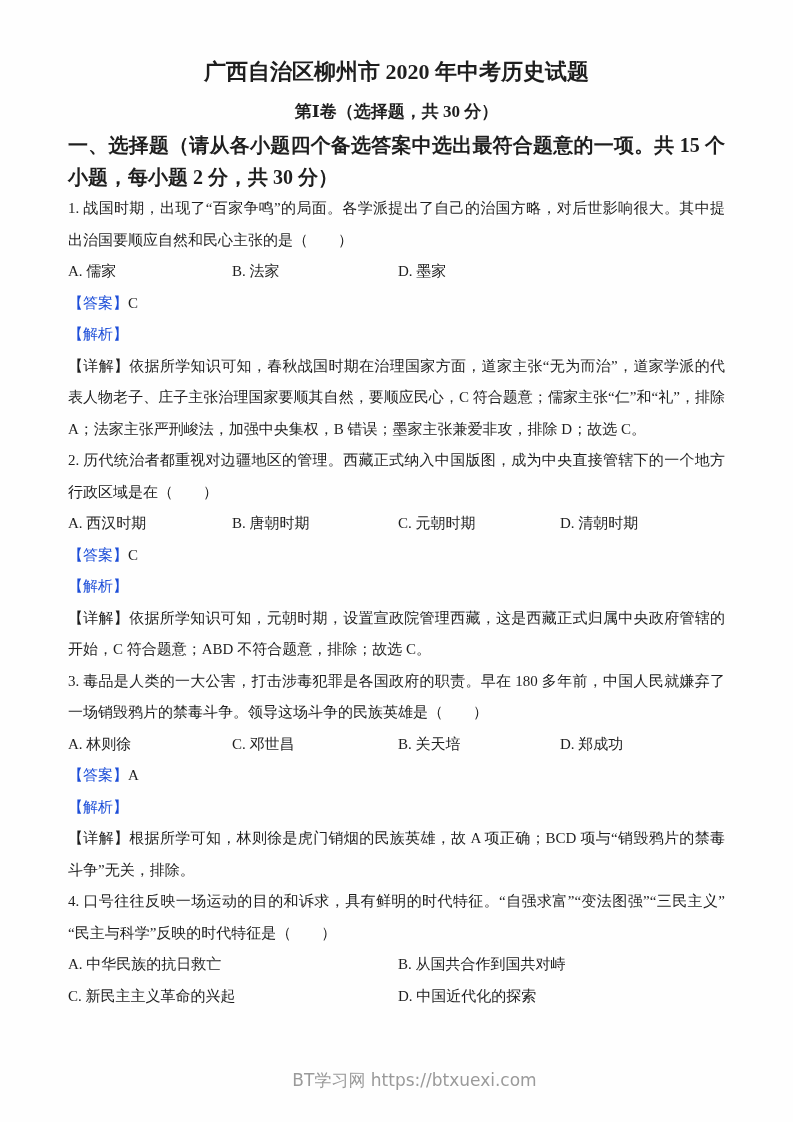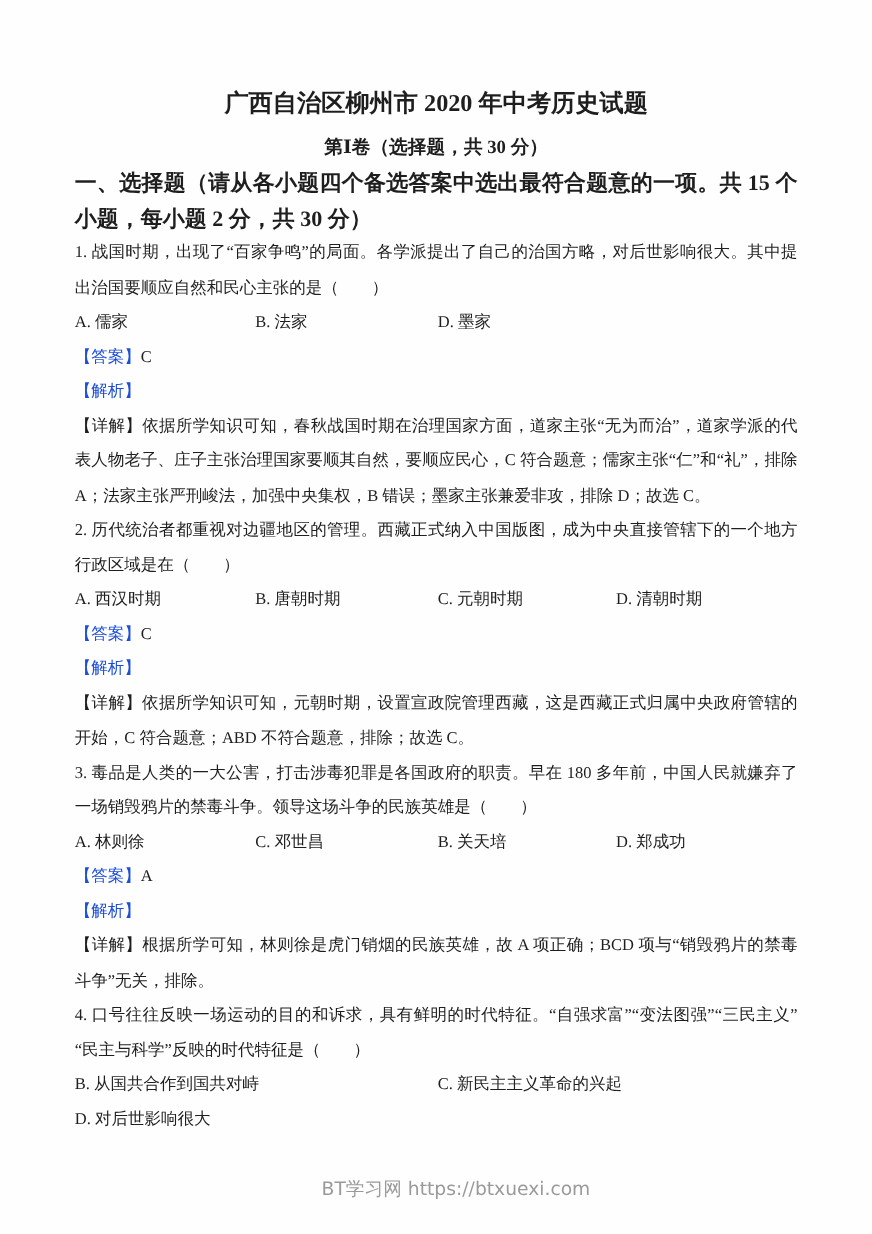--- a/index.html
+++ b/index.html
@@ -14,21 +14,21 @@
     color: #1e1e1e;
   }
   .page {
     position: relative;
     width: 793px;
     height: 1122px;
     background: #fefefe;
     overflow: hidden;
   }
   .content {
-    padding: 80px 68px 0 68px;
+    padding: 58px 68px 0 68px;
   }
   .doc-title {
     text-align: center;
     font-weight: bold;
     font-size: 22px;
     line-height: 28px;
     margin: 0 0 14px 0;
   }
   .doc-subtitle {
     text-align: center;
@@ -123,22 +123,23 @@
         <span>D. 郑成功</span>
       </div>
       <p class="para"><span class="marker">【答案】</span><span class="answer-value">A</span></p>
       <p class="para marker">【解析】</p>
       <p class="para"><span>【详解】</span><span>根据所学可知，林则徐是虎门销烟的民族英雄，故 A 项正确；BCD 项与“销毁鸦片的禁毒斗争”无关，排除。</span></p>
     </div>
 
     <div>
       <p class="para">4. 口号往往反映一场运动的目的和诉求，具有鲜明的时代特征。“自强求富”“变法图强”“三民主义”“民主与科学”反映的时代特征是（　　）</p>
       <div class="options cols2">
+        <span>A. 中华民族的抗日救亡</span>
         <span>B. 从国共合作到国共对峙</span>
         <span>C. 新民主主义革命的兴起</span>
-        <span>D. 对后世影响很大</span>
+        <span>D. 中国近代化的探索</span>
       </div>
     </div>
 
   </div>
 
   <div class="footer">BT学习网 https://btxuexi.com</div>
 </div>
 
 </body></html>

